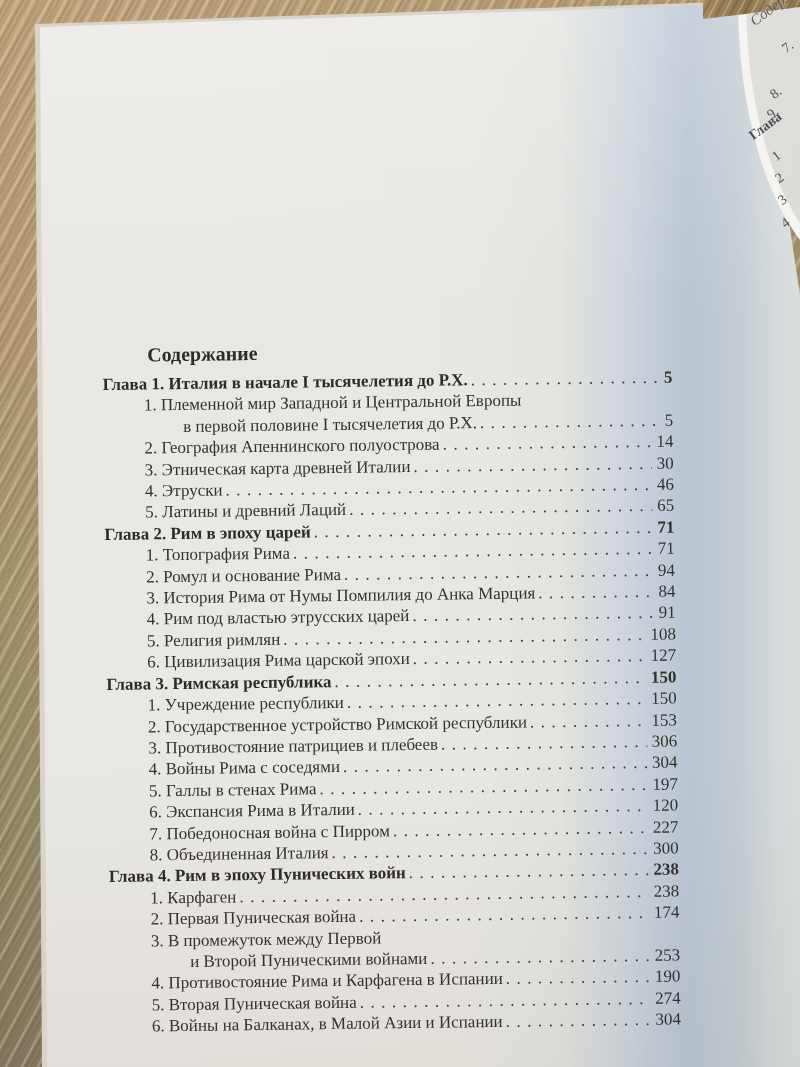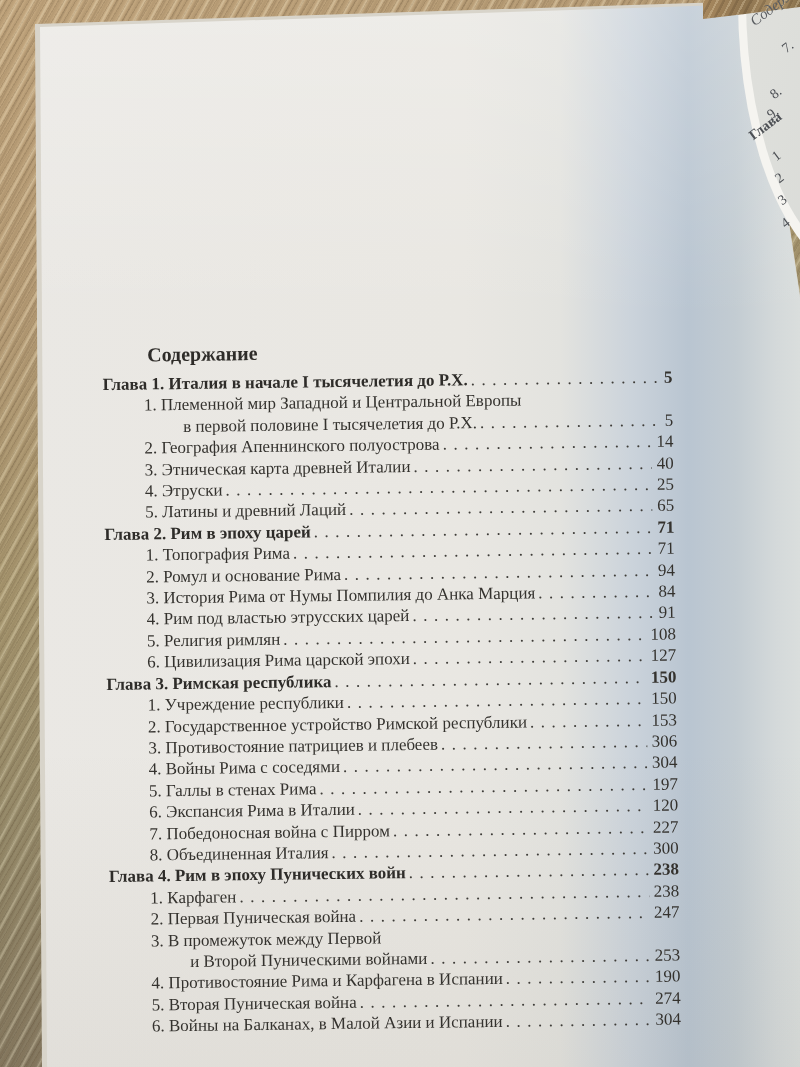--- a/index.html
+++ b/index.html
@@ -141,26 +141,26 @@
           <span class="pg">5</span>
         </div>
         <div class="toc-row item">
           <span class="lbl">2. География Апеннинского полуострова</span>
           <span class="dots"></span>
           <span class="pg">14</span>
         </div>
         <div class="toc-row item">
           <span class="lbl">3. Этническая карта древней Италии</span>
           <span class="dots"></span>
-          <span class="pg">40</span>
+          <span class="pg">30</span>
         </div>
         <div class="toc-row item">
           <span class="lbl">4. Этруски</span>
           <span class="dots"></span>
-          <span class="pg">25</span>
+          <span class="pg">46</span>
         </div>
         <div class="toc-row item">
           <span class="lbl">5. Латины и древний Лаций</span>
           <span class="dots"></span>
           <span class="pg">65</span>
         </div>
         <div class="toc-row chapter">
           <span class="lbl">Глава 2. Рим в эпоху царей</span>
           <span class="dots"></span>
           <span class="pg">71</span>
@@ -246,21 +246,21 @@
           <span class="pg">238</span>
         </div>
         <div class="toc-row item">
           <span class="lbl">1. Карфаген</span>
           <span class="dots"></span>
           <span class="pg">238</span>
         </div>
         <div class="toc-row item">
           <span class="lbl">2. Первая Пуническая война</span>
           <span class="dots"></span>
-          <span class="pg">247</span>
+          <span class="pg">174</span>
         </div>
         <div class="toc-row item">
           <span class="lbl">3. В промежуток между Первой</span>
         </div>
         <div class="toc-row cont">
           <span class="lbl">и Второй Пуническими войнами</span>
           <span class="dots"></span>
           <span class="pg">253</span>
         </div>
         <div class="toc-row item">

